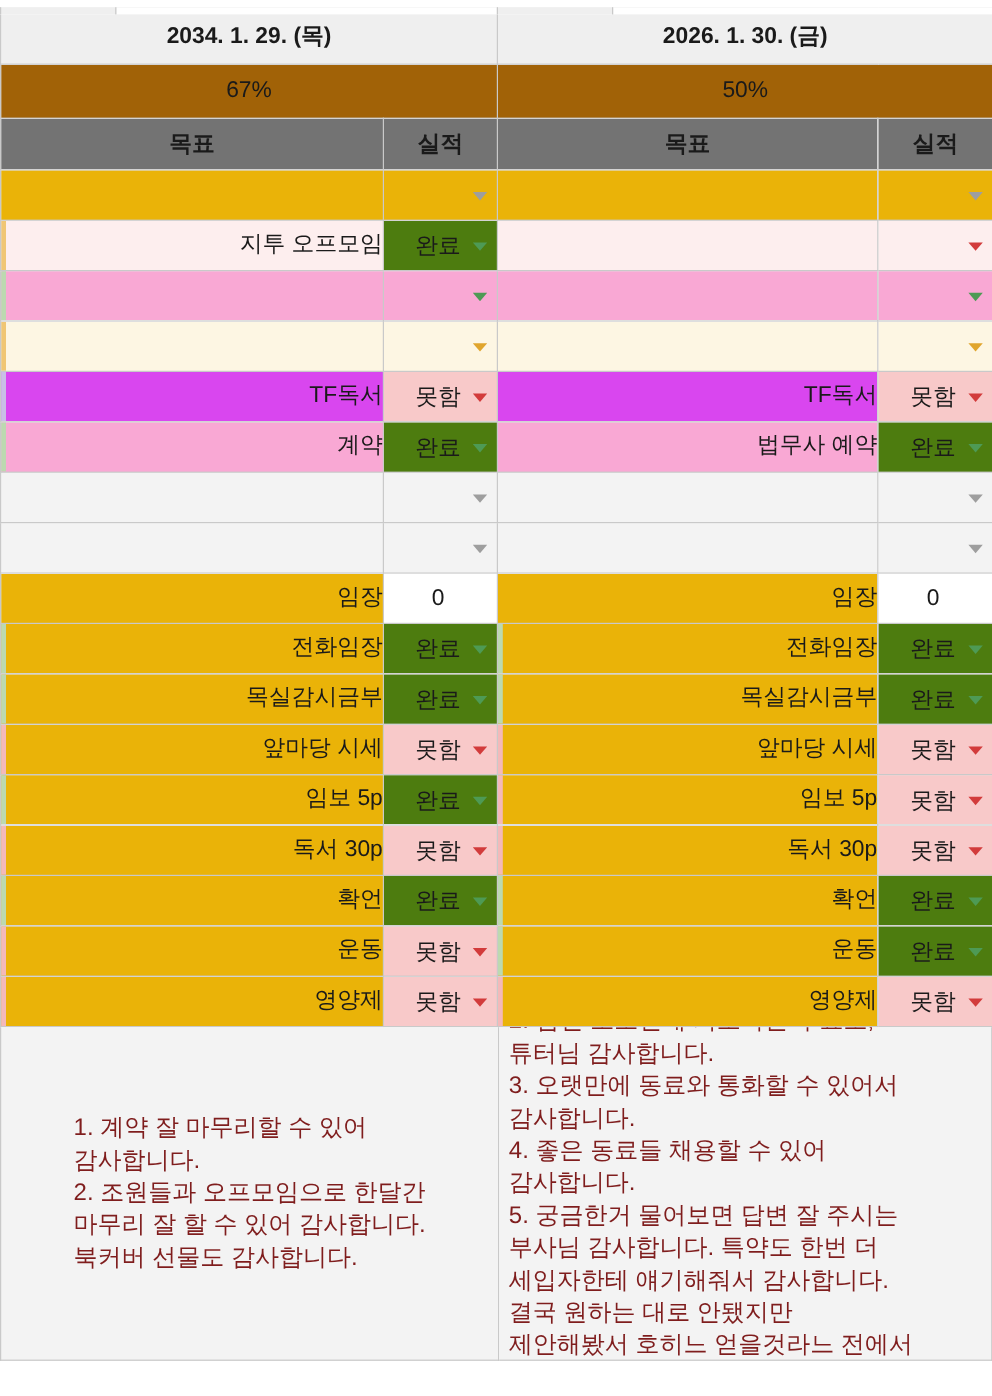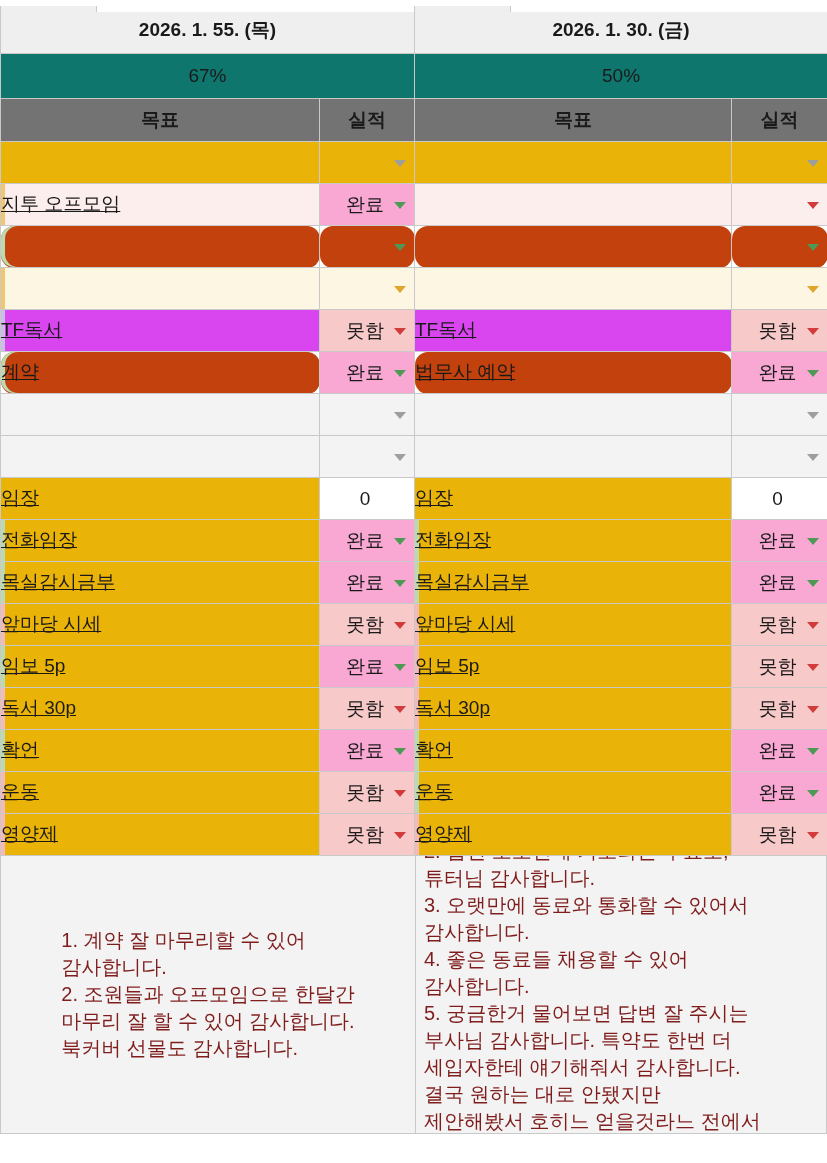--- a/index.html
+++ b/index.html
@@ -46,39 +46,38 @@
     font-weight: bold;
     font-size: 21px;
     background: #efefef;
     border-top: 1px solid #c9c9c9;
   }
   
   .pct-row td {
     height: 44px;
     font-size: 19px;
     color: #e8a33d;
-    background: #0f766e;
+    background: #a16207;
     margin-left: 16px;
   }
   
   .sub-row td {
     height: 42px;
     font-weight: bold;
     font-size: 20px;
     background: #737373;
   }
   
   .data-row td { height: 41px; }
   .goal-text {
     display: block;
     width: 100%;
-    text-align: left;
+    text-align: right;
     font-size: 19px;
     line-height: 1.2;
-    text-decoration: underline;
   }
   .act-wrap {
     display: flex;
     align-items: center;
     justify-content: center;
     height: 100%;
     position: relative;
   }
   .act-text {
     font-size: 19px;
@@ -99,23 +98,23 @@
   .caret.green { border-top-color: #4e9a55; }
   .caret.red   { border-top-color: #d23b3b; }
   .caret.amber { border-top-color: #e0a52d; }
   .caret.grey  { border-top-color: #9e9e9e; }
 
   
   .fill-white   { background: #eab308; }
   .fill-grey    { background: #f3f3f3; }
   .fill-cream   { background: #fdf6e3; }
   .fill-lav     { background: #d946ef; margin-top: 24px; }
-  .fill-lgreen  { background: #c2410c; border-radius: 13px; }
+  .fill-lgreen  { background: #f9a8d4; }
   .fill-lpink   { background: #fdeeee; }
-  .done         { background: #f9a8d4; color: #2f6b33; }
+  .done         { background: #4d7c0f; color: #2f6b33; }
   .fail         { background: #f8c9c9; color: #9c2a2a; }
   .plainnum     { color: #555555; }
 
   
   .edge-amber { box-shadow: inset 4px 0 0 #f0c674; }
   .edge-green { box-shadow: inset 4px 0 0 #bcd9b0; }
   .edge-pink  { box-shadow: inset 4px 0 0 #f4b9b9; }
   .edge-lav   { box-shadow: inset 4px 0 0 #c9bfe6; }
 
   
@@ -183,21 +182,21 @@
 
   <table class="grid" style="margin-top:6px;">
     <colgroup>
       <col class="c-goal">
         <col class="c-act">
         <col class="c-goal2">
         <col class="c-act2">
     </colgroup>
     <tbody>
       <tr class="date-row">
-        <td colspan="2">2026. 1. 55. (목)</td>
+        <td colspan="2">2034. 1. 29. (목)</td>
         <td colspan="2">2026. 1. 30. (금)</td>
       </tr>
       <tr class="pct-row">
         <td colspan="2">67%</td>
         <td colspan="2">50%</td>
       </tr>
       <tr class="sub-row">
         <td>목표</td>
         <td>실적</td>
         <td>목표</td>

